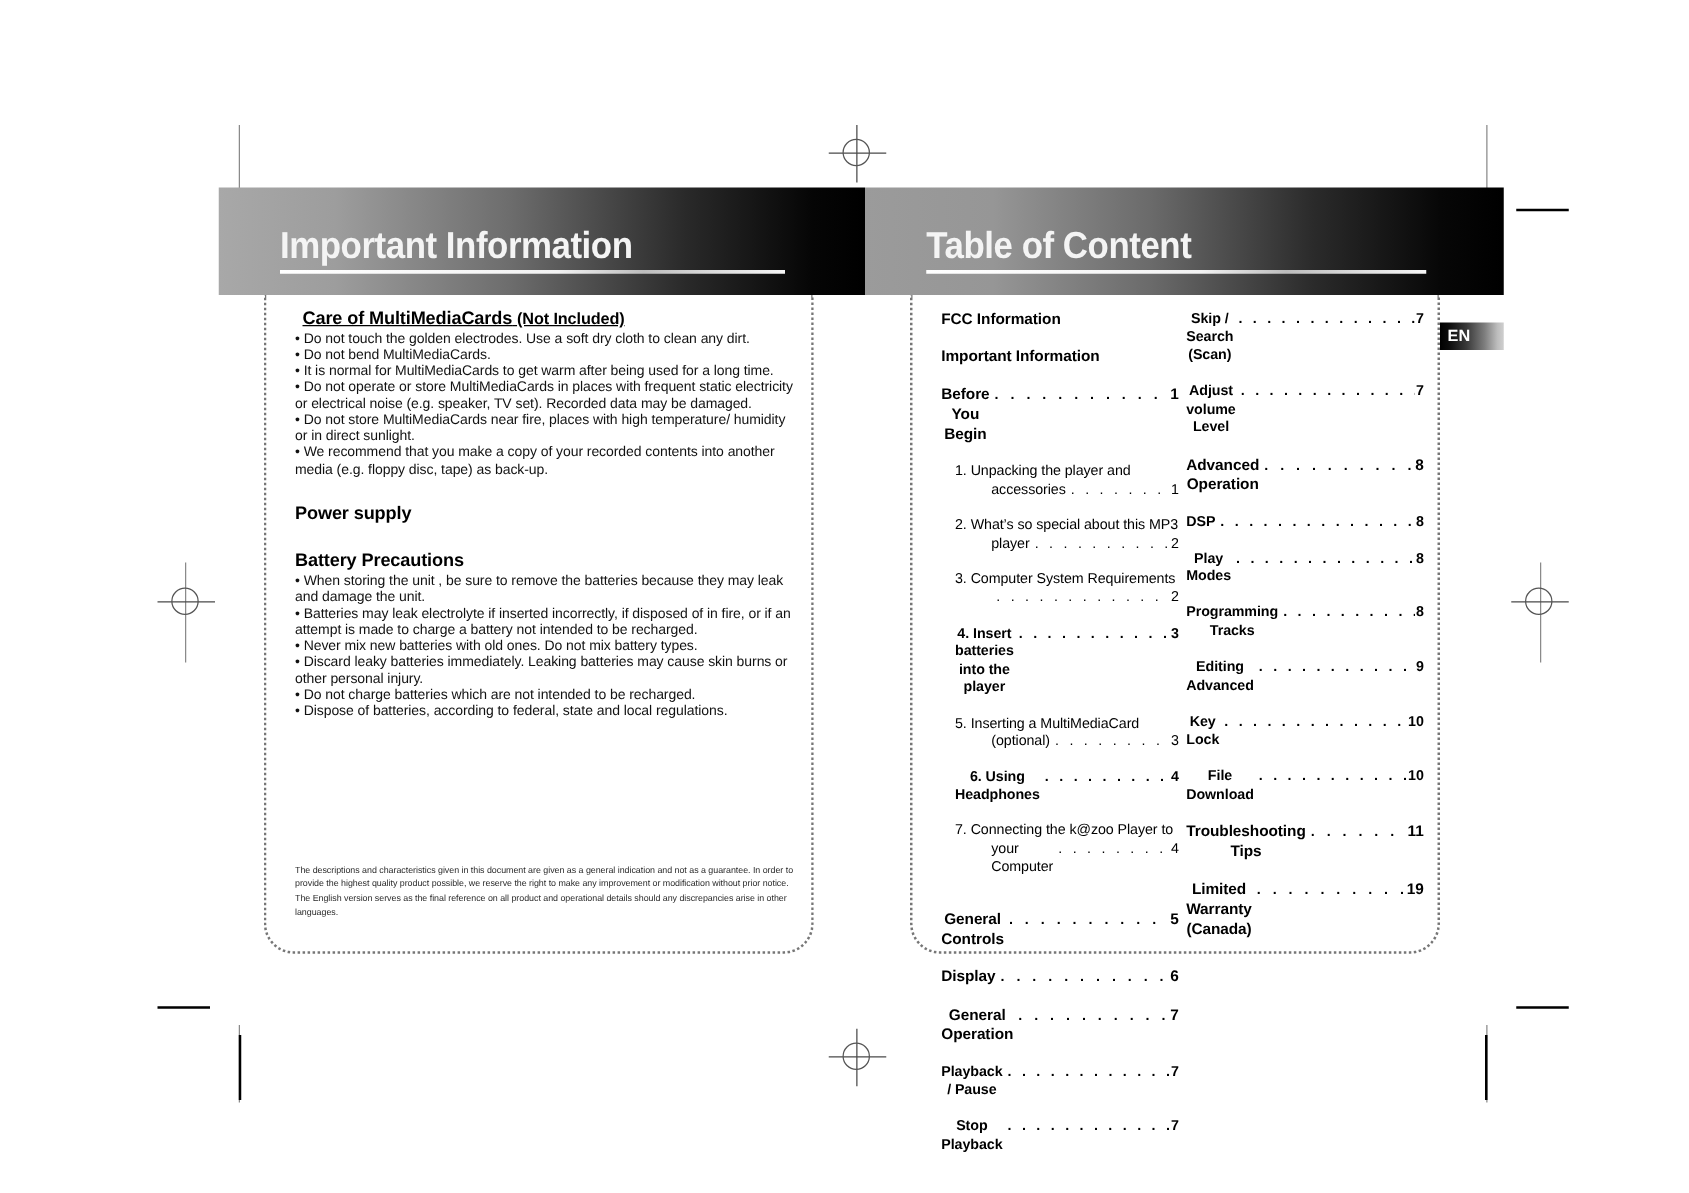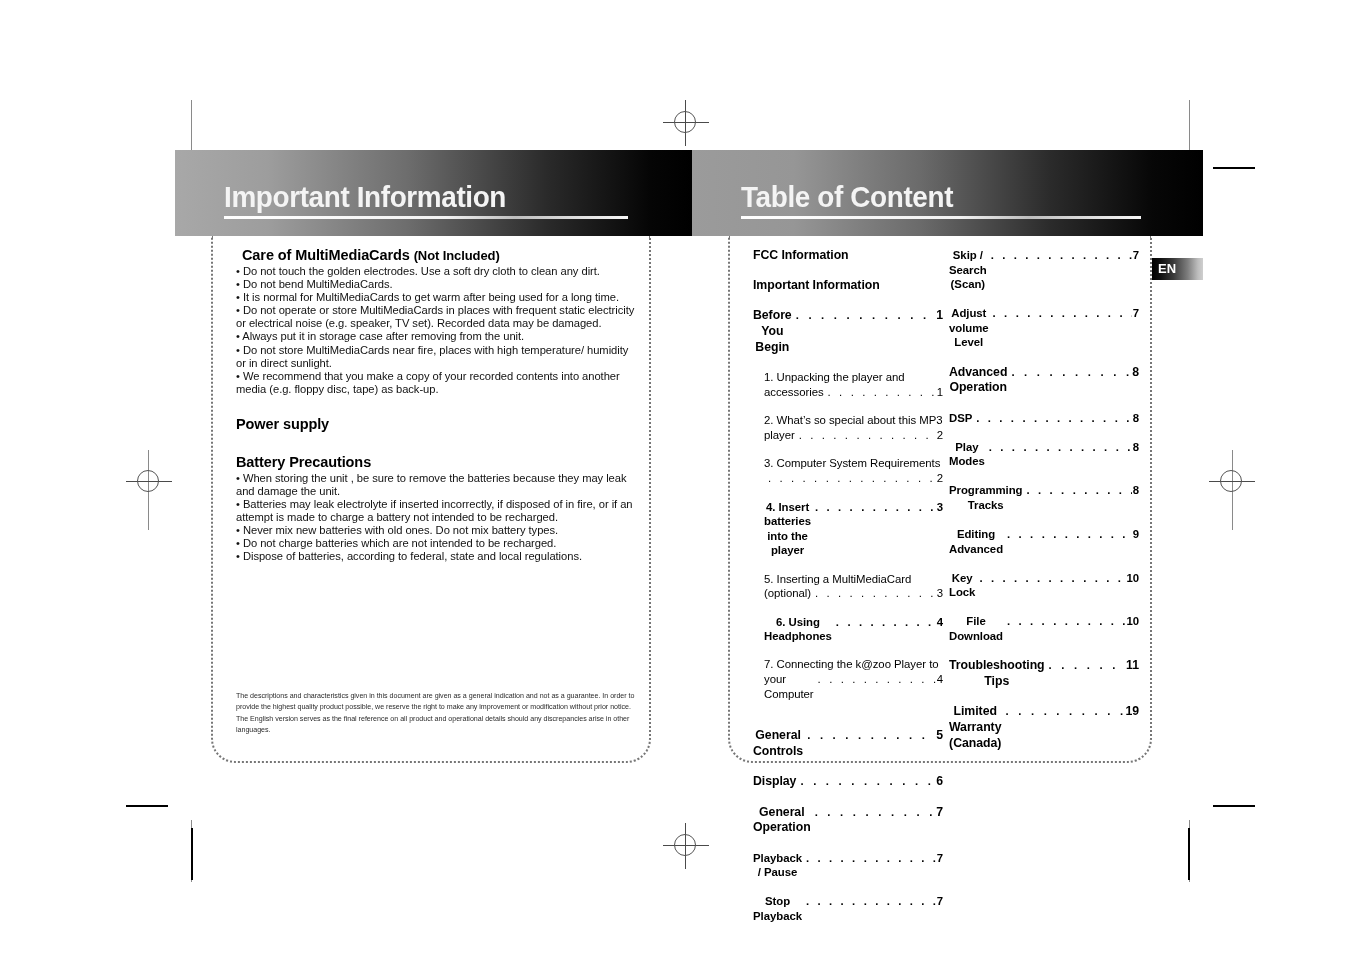--- a/index.html
+++ b/index.html
@@ -154,21 +154,21 @@
   h2.sec {
     margin: 0 0 1px 0;
     font-size: 14.5px;
     font-weight: bold;
     letter-spacing: -0.1px;
     line-height: 1.25;
   }
   h2.sec .light {
     font-size: 13px;
   }
-  h2.sec.indent { padding-left: 6px; }
+  h2.sec.indent { padding-left: 6px; text-decoration: underline; }
   .gap-lg { height: 19px; }
   p.bul {
     margin: 0;
     font-size: 11.2px;
     line-height: 1.165;
     letter-spacing: -0.05px;
     color: #111;
   }
   .disclaimer {
     position: absolute;
@@ -234,21 +234,21 @@
   }
   .toc-row.head .lead { letter-spacing: 3.2px; font-weight: bold; }
   .toc-row .pg {
     flex: 0 0 auto;
     white-space: nowrap;
   }
   
   .toc-wrap { margin-bottom: 13.5px; padding-left: 11px; font-size: 11.4px; line-height: 1.30; letter-spacing: -0.05px; }
   .toc-wrap .l1 { display: block; }
   .toc-wrap .l2 { display: flex; align-items: baseline; }
-  .toc-wrap .l2 .lbl { flex: 0 1 auto; }
+  .toc-wrap .l2 .lbl { flex: 0 1 auto; margin-left: 29px; }
   .toc-wrap .l2 .lead {
     flex: 1 1 auto; min-width: 4px; overflow: hidden; white-space: nowrap;
     margin: 0 1px 0 4px; letter-spacing: 2.6px;
   }
   .toc-wrap .l2 .pg { flex: 0 0 auto; }
   .toc-spacer { height: 13px; }
 </style>
 </head>
 <body>
 
@@ -295,38 +295,38 @@
     <div class="content-left">
 
       <h2 class="sec indent">
         <span>Care of  MultiMediaCards</span>
         <span class="light">(Not Included)</span>
       </h2>
       <p class="bul">• Do not touch the golden electrodes. Use a soft dry cloth to clean any dirt.</p>
       <p class="bul">• Do not bend MultiMediaCards.</p>
       <p class="bul">• It is normal for MultiMediaCards to get warm after being used for a long time.</p>
       <p class="bul">• Do not operate or store MultiMediaCards in places with frequent static electricity or electrical noise (e.g. speaker, TV set). Recorded data may be damaged.</p>
-      <p class="bul">• Always put it in storage case after removing from the unit.</p>
       <p class="bul">• Do not store MultiMediaCards near fire, places with high temperature/ humidity or in direct sunlight.</p>
       <p class="bul">• We recommend that you make a copy of your recorded contents into another media (e.g. floppy disc, tape) as back-up.</p>
 
       <div class="gap-lg"></div>
 
       <h2 class="sec">
         <span>Power supply</span>
       </h2>
 
       <div class="gap-lg"></div>
 
       <h2 class="sec">
         <span>Battery Precautions</span>
       </h2>
       <p class="bul">• When storing the unit , be sure to remove the batteries because they may leak and damage the unit.</p>
       <p class="bul">• Batteries may leak electrolyte if inserted incorrectly, if disposed of in fire, or if an attempt is made to charge a battery not intended to be recharged.</p>
       <p class="bul">• Never mix new batteries with old ones. Do not mix battery types.</p>
+      <p class="bul">• Discard leaky batteries immediately.  Leaking batteries may cause skin burns or other personal injury.</p>
       <p class="bul">• Do not charge batteries which are not intended to be recharged.</p>
       <p class="bul">• Dispose of batteries, according to federal, state and local regulations.</p>
     </div>
 
     <div class="disclaimer">The descriptions and characteristics given in this document are given as a general indication and not as a guarantee.  In order to provide the highest quality product possible, we reserve the right to make any improvement or modification without prior notice. The English version serves as the final reference on all product and operational details should any discrepancies arise in other languages.</div>
   </div>
 
   <div class="hdr hdr-right">
     <div class="hdr-title">Table of Content</div>
     <div class="hdr-rule"></div>

